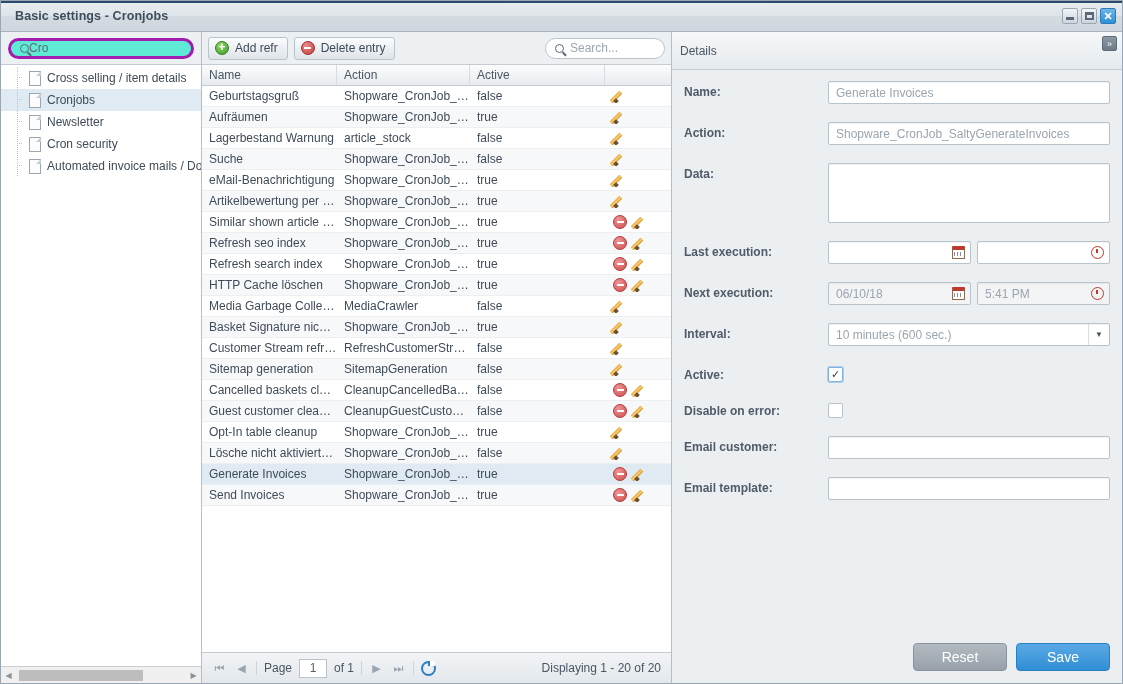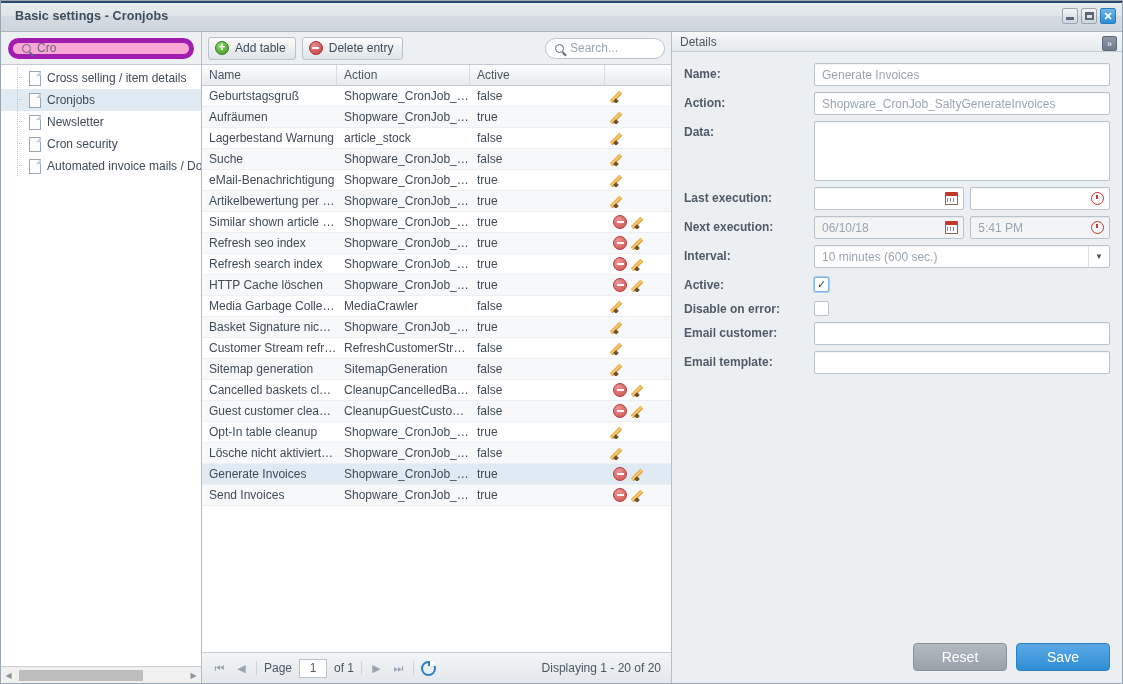--- a/index.html
+++ b/index.html
@@ -73,26 +73,26 @@
   }
   #sidebar-search-wrap {
     height: 33px;
     background: #edf0f3;
     border-bottom: 1px solid #c3ccd4;
     display: flex; align-items: center;
     padding: 0 7px;
   }
   #sidebar-search {
     flex: 1; height: 21px;
-    background: #f9a8d4;
-    border: 5px solid #a21caf;
+    background: #5eead4;
+    border: 3px solid #a21caf;
     border-radius: 11px;
     display: flex; align-items: center;
     padding: 0 9px;
-    gap: 6px;
+    gap: 0;
   }
   .mag {
     width: 9px; height: 9px; border: 1.6px solid #5d6b7a;
     border-radius: 50%; position: relative; flex: none;
   }
   .mag::after {
     content:""; position:absolute; right:-4px; bottom:-3px;
     width:5px; height:1.6px; background:#5d6b7a;
     transform: rotate(45deg);
   }
@@ -301,39 +301,39 @@
   #pg-display { margin-left: auto; }
 
   
   #details {
     flex: 1;
     background: #eceff1;
     display: flex; flex-direction: column;
     position: relative;
   }
   #details-head {
-    height: 20px;
+    height: 38px;
     background: linear-gradient(to bottom, #f6f8f9, #e5eaee);
     border-bottom: 1px solid #c3ccd4;
     display: flex; align-items: center;
     padding: 0 8px;
     position: relative;
   }
   #details-title { font-size: 12px; color: #4a5663; }
   #collapse-btn {
     position: absolute; right: 5px; top: 4px;
     width: 15px; height: 15px;
     background: linear-gradient(to bottom, #8d99a6, #6d7a88);
     border: 1px solid #5e6b79;
     border-radius: 2px;
     color: #fff; font-size: 9px;
     display: flex; align-items: center; justify-content: center;
   }
   #details-form { flex: 1; padding: 11px 12px 0 12px; }
-  .frow { display: flex; align-items: flex-start; margin-bottom: 6px; }
+  .frow { display: flex; align-items: flex-start; margin-bottom: 18px; gap: 14px; }
   .flabel {
     width: 130px; flex: none;
     font-size: 12px; font-weight: bold; color: #4f5b68;
     padding-top: 4px;
   }
   .finput {
     height: 23px; flex: 1;
     background: #fff;
     border: 1px solid #b9c3cc;
     border-radius: 2px;
@@ -502,21 +502,21 @@
         <div class="hs-arrow">▶</div>
       </div>
     </div>
 
     <div id="grid-panel">
       <div id="grid-toolbar">
         <div class="tbtn">
           <span class="circ-icon plus">
               <i>+</i>
             </span>
-          <span>Add table</span>
+          <span>Add refr</span>
         </div>
         <div class="tbtn">
           <span class="circ-icon minus">
               <i></i>
             </span>
           <span>Delete entry</span>
         </div>
         <div id="grid-search">
           <span class="mag"></span>
           <span id="grid-search-ph">Search...</span>

